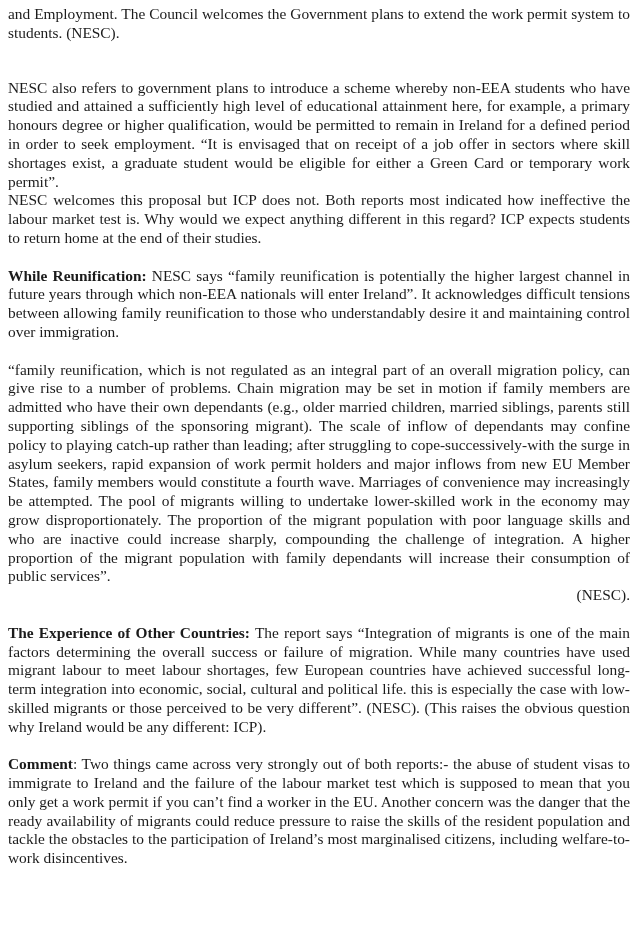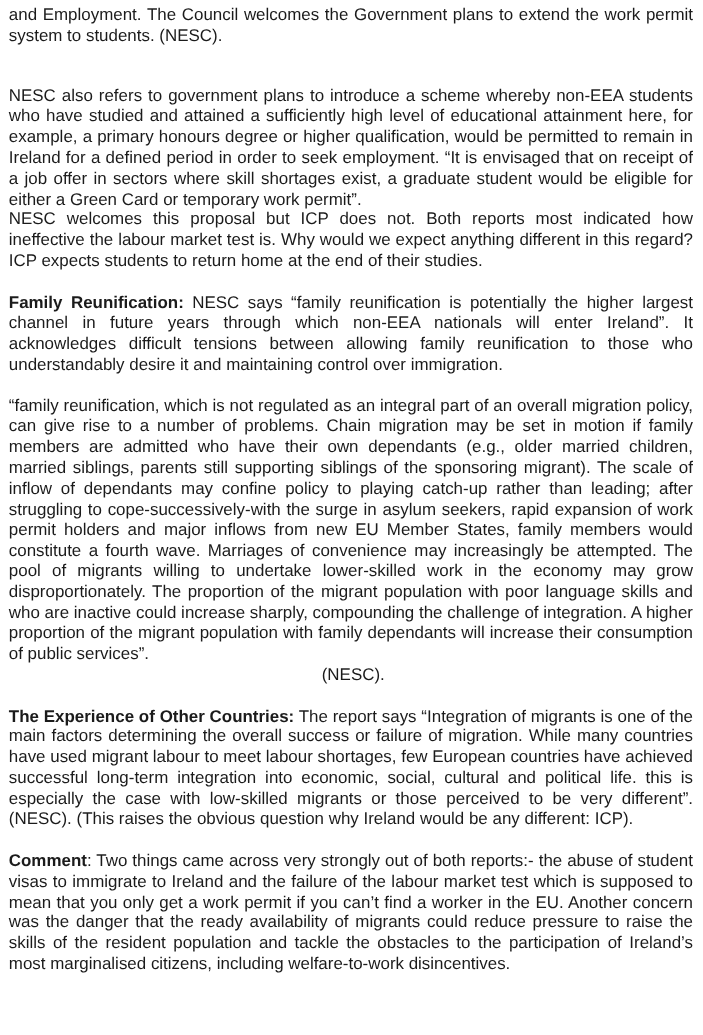--- a/index.html
+++ b/index.html
@@ -7,56 +7,56 @@
     padding: 0;
     background: #ffffff;
   }
   .page {
     width: 639px;
     height: 941px;
     box-sizing: border-box;
     padding: 5px 9px 16px 8px;
     background: #ffffff;
     color: #1b1b1b;
-    font-family: Liberation Sans, sans-serif;
+    font-family: Liberation Serif, serif;
     font-size: 15.4px;
     line-height: 18.8px;
     overflow: hidden;
     -webkit-font-smoothing: antialiased;
   }
   .para {
     margin: 0 0 18.8px 0;
     text-align: justify;
     text-justify: inter-word;
   }
   .para.tight {
     margin-bottom: 0;
     margin-top: 36px;
   }
   .lead {
     font-weight: bold;
   }
   .attribution {
     display: block;
     white-space: pre-wrap;
-    text-align: center;
+    text-align: right;
   }
 </style>
 </head>
 <body>
 
 <div class="page">
 
   <p class="para"><span>and Employment. The Council welcomes the Government plans to extend the work permit system to students. (NESC).</span></p>
 
   <p class="para tight"><span>NESC also refers to government plans to introduce a scheme whereby non-EEA students who have studied and attained a sufficiently high level of educational attainment here, for example, a primary honours degree or higher qualification, would be permitted to remain in Ireland for a defined period in order to seek employment.  “It is envisaged that on receipt of a job offer in sectors where skill shortages exist, a graduate student would be eligible for either a Green Card or temporary work permit”.</span></p>
 
   <p class="para"><span>NESC welcomes this proposal but ICP does not.  Both reports most indicated how ineffective the labour market test is. Why would we expect anything different in this regard?  ICP expects students to return home at the end of their studies.</span></p>
 
-  <p class="para"><span class="lead">Family Reunification:</span><span>  NESC says “family reunification is potentially the higher largest channel in future years through which non-EEA nationals will enter Ireland”. It acknowledges difficult tensions between allowing family reunification to those who understandably desire it and maintaining control over immigration.</span></p>
+  <p class="para"><span class="lead">While Reunification:</span><span>  NESC says “family reunification is potentially the higher largest channel in future years through which non-EEA nationals will enter Ireland”. It acknowledges difficult tensions between allowing family reunification to those who understandably desire it and maintaining control over immigration.</span></p>
 
   <p class="para"><span>“family reunification, which is not regulated as an integral part of an overall migration policy, can give rise to a number of problems. Chain migration may be set in motion if family members are admitted who have their own dependants (e.g., older married children, married siblings, parents still supporting siblings of the sponsoring migrant). The scale of inflow of dependants may confine policy to playing catch-up rather than leading; after struggling to cope-successively-with the surge in asylum seekers, rapid expansion of work permit holders and major inflows from new EU Member States, family members would constitute a fourth wave. Marriages of convenience may increasingly be attempted. The pool of migrants willing to undertake lower-skilled work in the economy may grow disproportionately. The proportion of the migrant population with poor language skills and who are inactive could increase sharply, compounding the challenge of integration. A higher proportion of the migrant population with family dependants will increase their consumption of public services”.</span><span class="attribution"> (NESC).</span></p>
 
   <p class="para"><span class="lead">The Experience of Other Countries:</span><span> The report says “Integration of migrants is one of the main factors determining the overall success or failure of migration.  While many countries have used migrant labour to meet labour shortages, few European countries have achieved successful long-term integration into economic, social, cultural and political life. this is especially the case with low-skilled migrants or those perceived to be very different”. (NESC). (This raises the obvious question why Ireland would be any different: ICP).</span></p>
 
   <p class="para"><span class="lead">Comment</span><span>: Two things came across very strongly out of both reports:- the abuse of student visas to immigrate to Ireland and the failure of the labour market test which is supposed to mean that you only get a work permit if you can’t find a worker in the EU.  Another concern was the danger that the ready availability of migrants could reduce pressure to raise the skills of the resident population and tackle the obstacles to the participation of Ireland’s most marginalised citizens, including welfare-to-work disincentives.</span></p>
 
 </div>
 
 </body></html>

